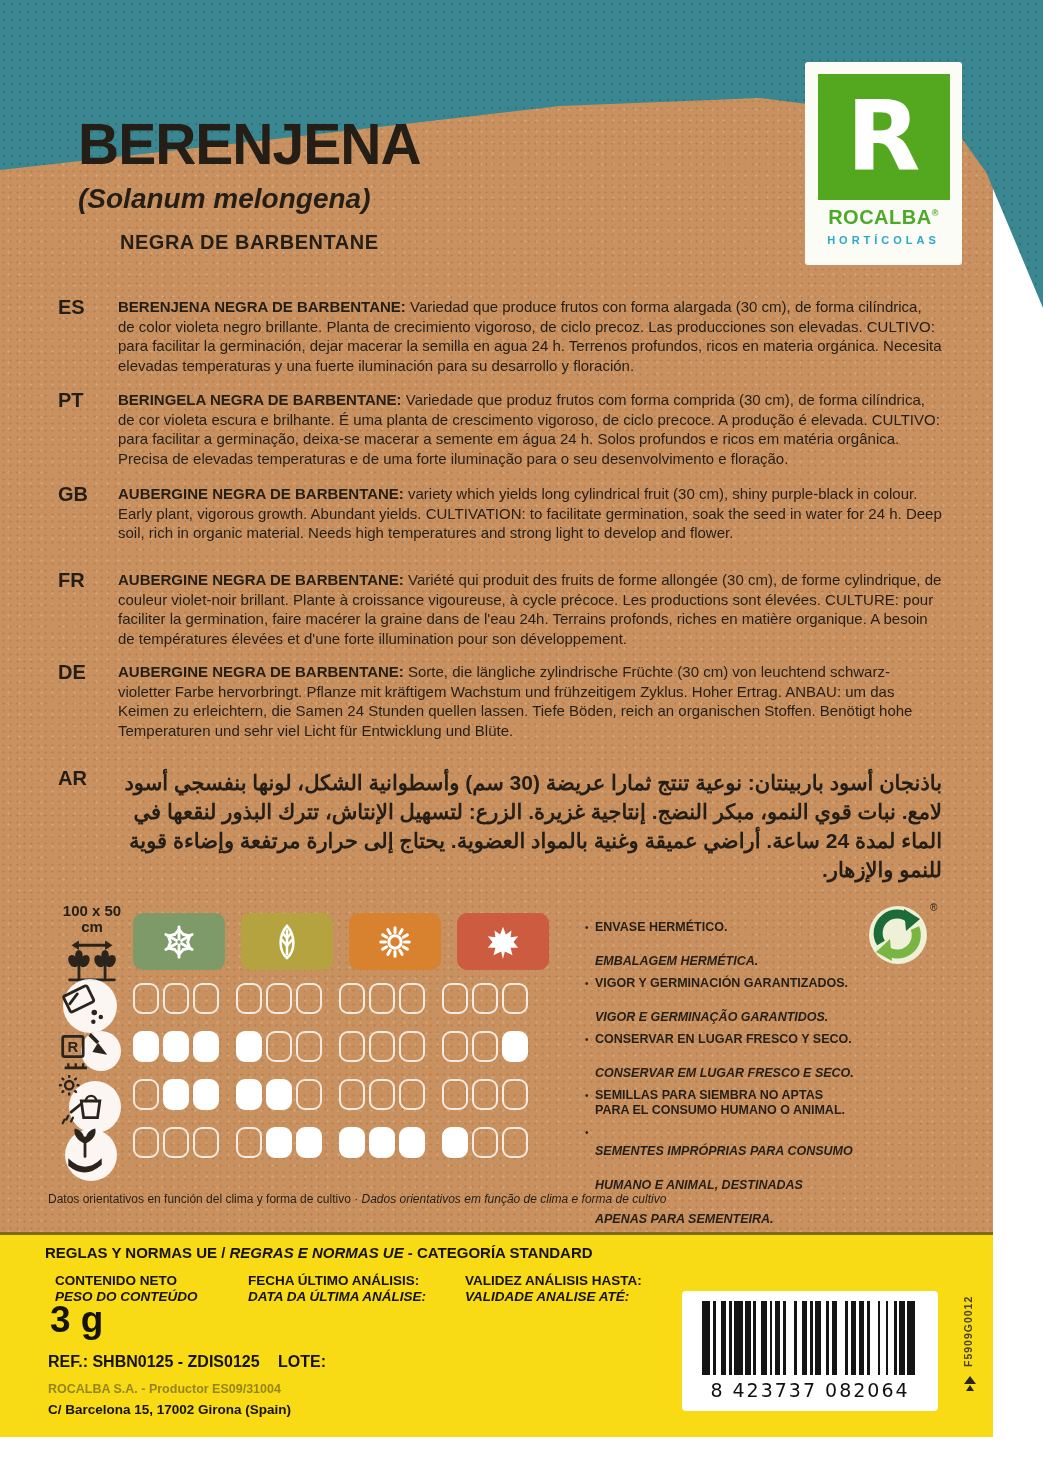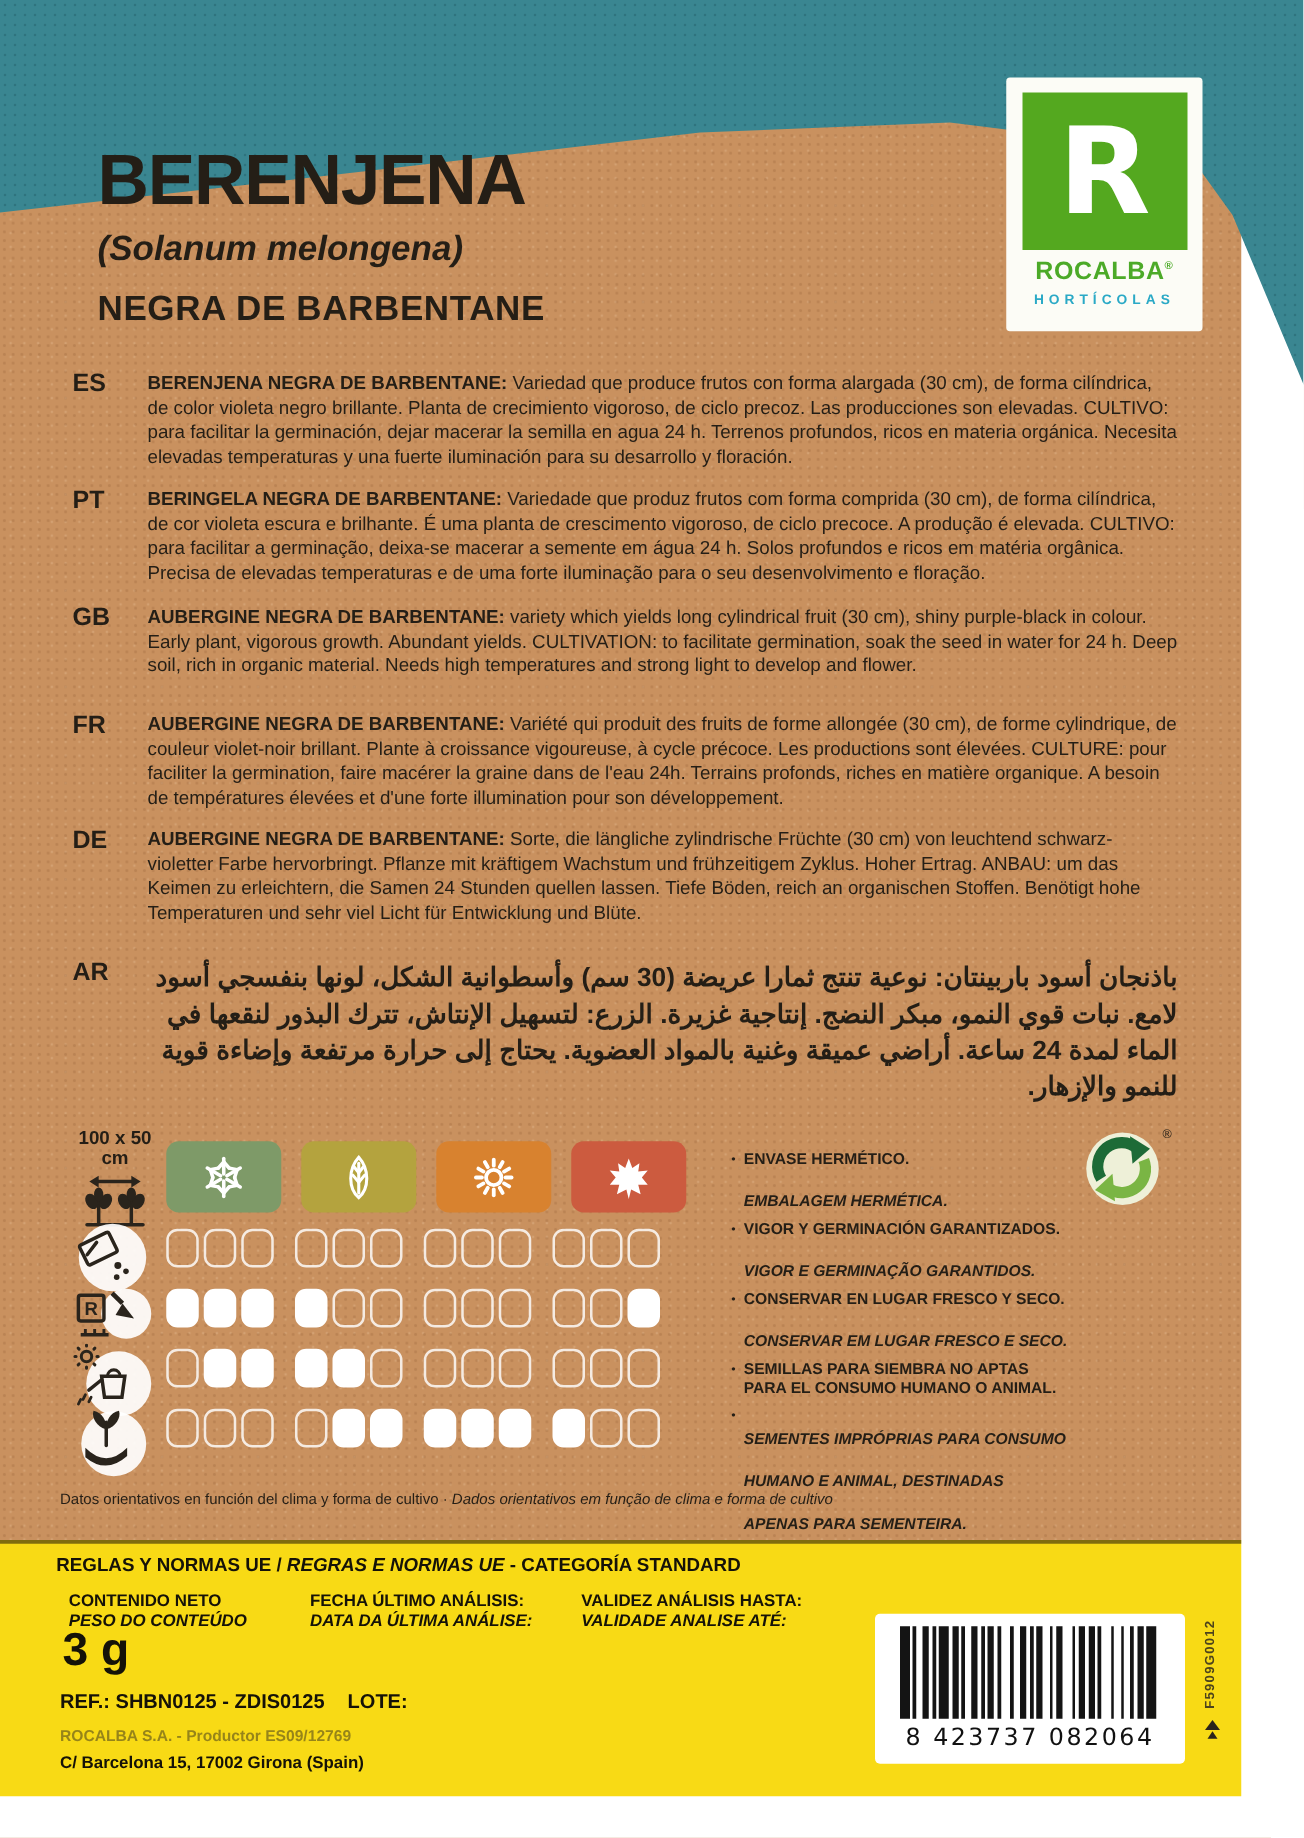--- a/index.html
+++ b/index.html
@@ -23,21 +23,21 @@
   .logo-green{margin:12px auto 0;width:132px;height:126px;background:#54a81f;display:flex;
         align-items:center;justify-content:center;}
   .logo-r{font-family:"DejaVu Sans",sans-serif;font-weight:bold;color:#fff;font-size:96px;line-height:1;}
   .logo-brand{color:#4caa28;font-weight:bold;font-size:20px;letter-spacing:.5px;margin-top:6px;}
   .logo-brand sup{font-size:9px;}
   .logo-sub{color:#2aa9c6;font-weight:bold;font-size:11px;letter-spacing:4px;margin-top:5px;}
   
   .titleblock{position:absolute;left:78px;top:116px;z-index:3;}
   .title{font-size:57px;font-weight:bold;letter-spacing:-1px;line-height:1;}
   .latin{font-size:28px;font-weight:bold;font-style:italic;margin-top:10px;}
-  .variety{font-size:28px;font-weight:bold;letter-spacing:.5px;margin-top:16px;text-align:center;}
+  .variety{font-size:20px;font-weight:bold;letter-spacing:.5px;margin-top:16px;text-align:center;}
   
   .desc{position:absolute;left:58px;width:884px;display:flex;z-index:3;}
   .lang{width:60px;flex:0 0 60px;font-weight:bold;font-size:20px;line-height:20px;}
   .dbody{margin:0;width:824px;font-size:15px;line-height:19.5px;}
   .dbody b{font-size:15px;}
   .desc-ar .dbody{font-family:Liberation Sans, sans-serif;direction:rtl;text-align:right;
         font-size:21px;line-height:29px;font-weight:bold;}
   
   .calendar{position:absolute;left:55px;top:903px;width:560px;height:290px;z-index:3;}
   .spacing{position:absolute;left:0;top:0;width:74px;text-align:center;font-weight:bold;font-size:15px;line-height:16px;}
@@ -71,21 +71,21 @@
   .rules{position:absolute;left:45px;top:9px;font-size:15px;font-weight:bold;}
   .rules .it{font-style:italic;}
   .fcol{position:absolute;top:38px;font-size:13.5px;line-height:16px;font-weight:bold;}
   .fcol .it{font-style:italic;display:block;}
   .col1{left:55px;}  .col2{left:248px;}  .col3{left:465px;}
   .netval{position:absolute;left:50px;top:64px;font-size:37px;font-weight:bold;}
   .refline{position:absolute;left:48px;top:118px;font-size:16px;font-weight:bold;}
   .refline .lote{margin-left:14px;}
   .producer{position:absolute;left:48px;top:147px;font-size:12.5px;color:rgba(70,62,30,.55);font-weight:bold;}
   .address{position:absolute;left:48px;top:167px;font-size:13.5px;font-weight:bold;}
-  .bcbox{position:absolute;left:700px;top:56px;width:212px;height:120px;background:#fff;border-radius:4px;padding-left:36px;}
+  .bcbox{position:absolute;left:682px;top:56px;width:256px;height:120px;background:#fff;border-radius:4px;}
   .bars{position:absolute;left:20px;right:20px;top:10px;height:74px;display:flex;}
   .bar-black{flex-basis:0;background:#141414;}
   .bar-space{flex-basis:0;background:transparent;}
   .bcdigits{position:absolute;left:0;right:0;top:88px;text-align:center;
         font-family:"DejaVu Sans",sans-serif;font-size:19px;letter-spacing:2px;color:#111;}
   .sidecode{position:absolute;left:962px;top:46px;height:86px;writing-mode:vertical-rl;
         transform:rotate(180deg);font-size:10.5px;color:#4c431c;letter-spacing:1px;font-weight:bold;}
   .pmark{position:absolute;left:963px;top:140px;width:14px;height:18px;}
 </style>
 </head>
@@ -398,21 +398,21 @@
     </div>
     <div class="fcol col3">
       <span>VALIDEZ ANÁLISIS HASTA:</span>
       <span class="it">VALIDADE ANALISE ATÉ:</span>
     </div>
     <div class="netval">3 g</div>
     <div class="refline">
       <span>REF.: SHBN0125 - ZDIS0125</span>
       <span class="lote">LOTE:</span>
     </div>
-    <div class="producer">ROCALBA S.A. - Productor ES09/12769</div>
+    <div class="producer">ROCALBA S.A. - Productor ES09/31004</div>
     <div class="address">C/ Barcelona 15, 17002 Girona (Spain)</div>
 
     <div class="bcbox">
       <div class="bars">
           <div class="bar-black" style="flex-grow: 3;"></div>
           <div class="bar-space" style="flex-grow: 1;"></div>
           <div class="bar-black" style="flex-grow: 1;"></div>
           <div class="bar-space" style="flex-grow: 2;"></div>
           <div class="bar-black" style="flex-grow: 2;"></div>
           <div class="bar-space" style="flex-grow: 1;"></div>

